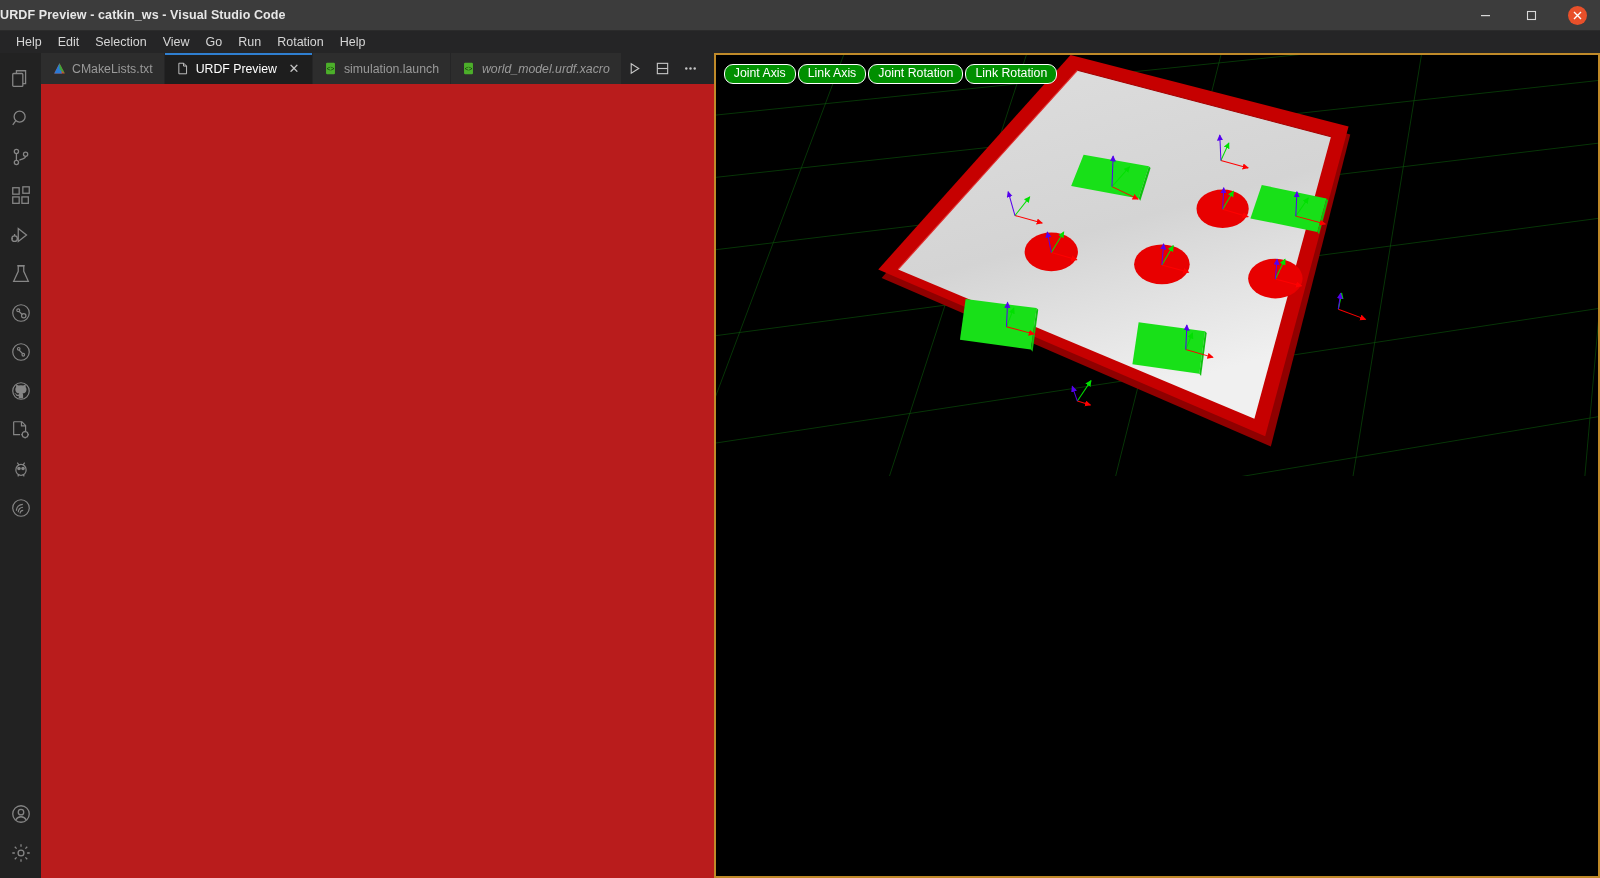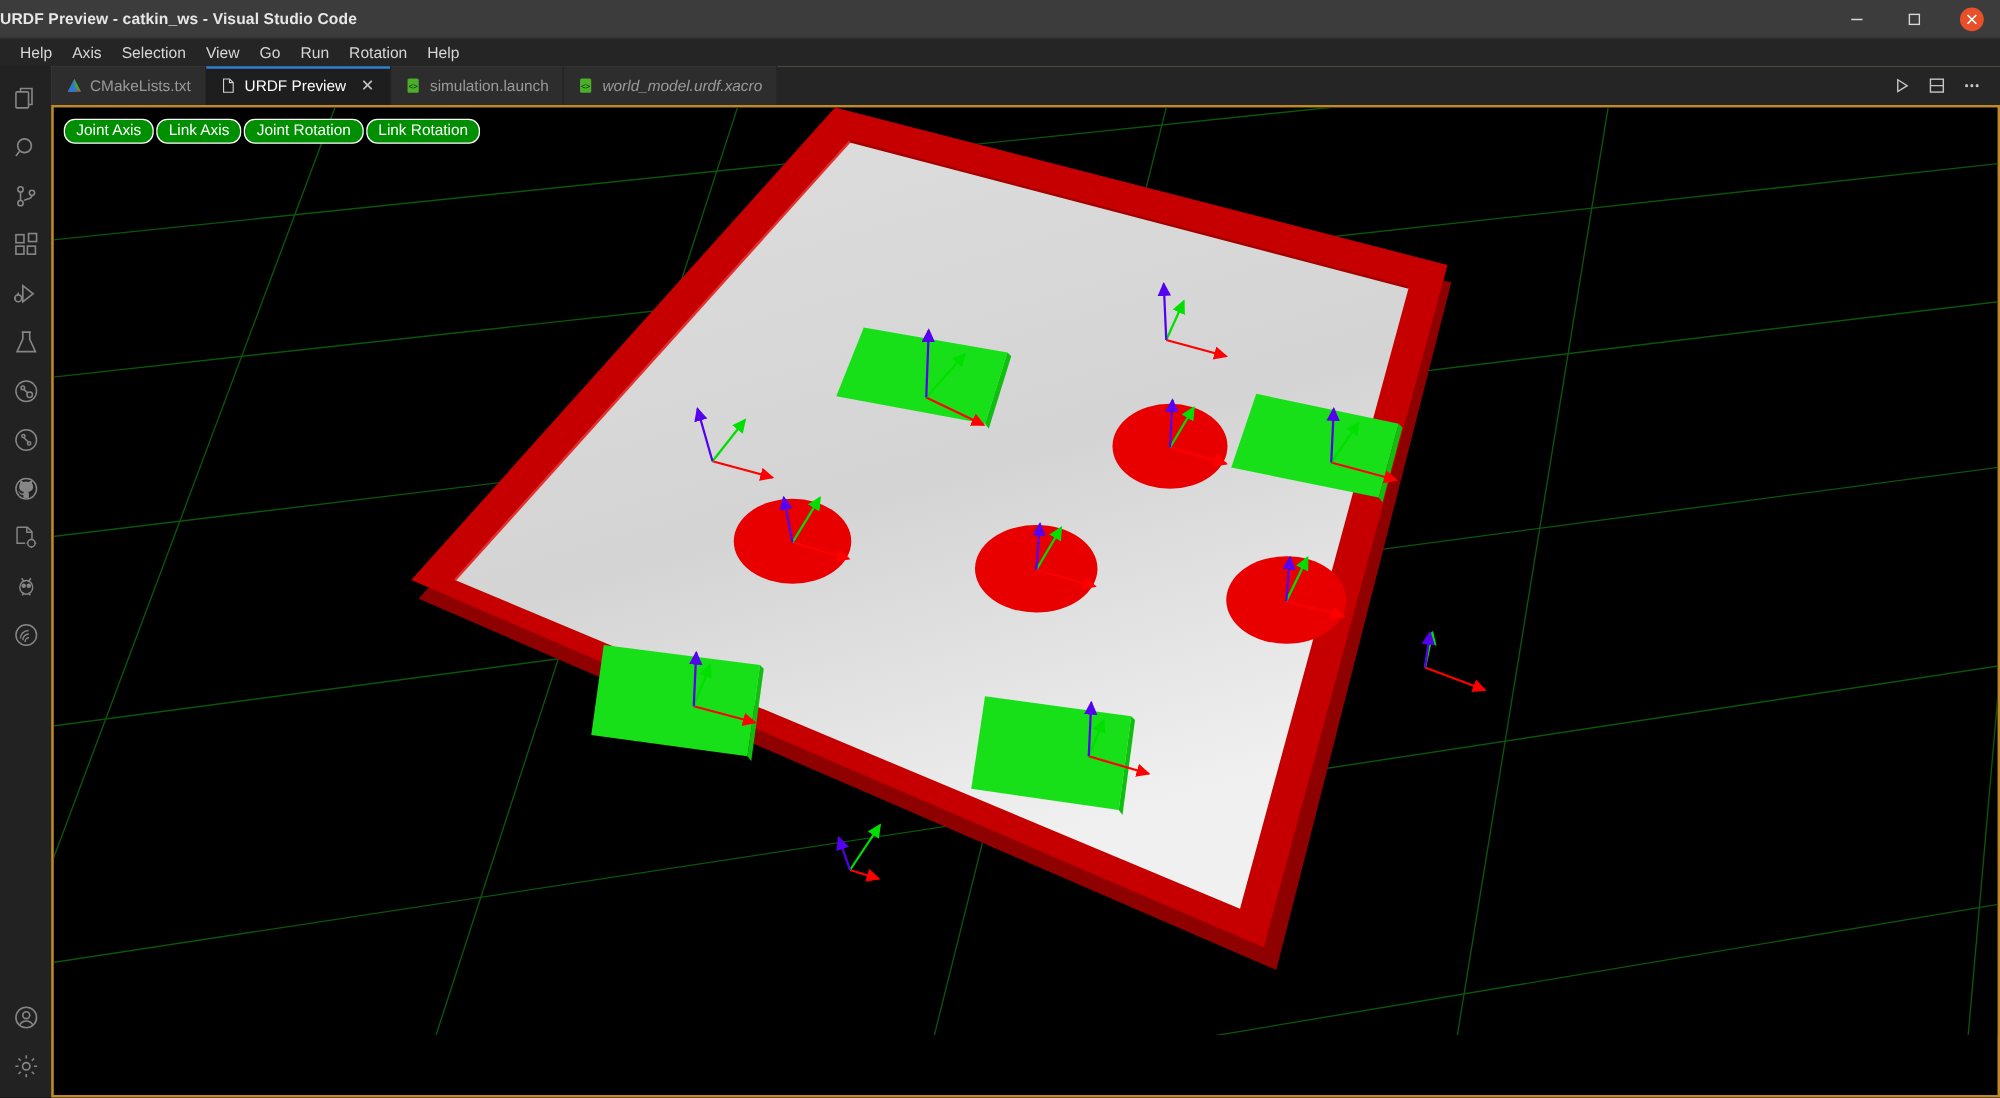--- a/index.html
+++ b/index.html
@@ -42,21 +42,21 @@
     padding-top:6px; flex:none;
   }
   #activitybar .ab {
     width:41px; height:39px; display:flex; align-items:center; justify-content:center;
     color:#868686;
   }
   #activitybar .spacer { flex:1; }
   #activitybar svg { display:block; }
 
   
-  #editor { flex:1; display:flex; flex-direction:column; min-width:0; background:#fef9c3; }
+  #editor { flex:1; display:flex; flex-direction:row; min-width:0; background:#b91c1c; }
 
   
   #tabsrow { height:31px; background:#252526; display:flex; align-items:stretch; }
   #tabs { display:flex; align-items:stretch; min-width:0; }
   .tab {
     display:flex; align-items:center; gap:6px; padding:0 11px; font-size:12.3px;
     background:#2d2d2d; color:#9a9a9a; border-right:1px solid #252526; position:relative;
     white-space:nowrap; max-width:260px;
   }
   .tab.active { background:#1e1e1e; color:#ffffff; }
@@ -109,21 +109,21 @@
         <svg width="9" height="9" viewBox="0 0 9 9">
             <path d="M1 1 L8 8 M8 1 L1 8" stroke="#fff" stroke-width="1.4" fill="none"></path>
           </svg>
       </div>
     </div>
   </div>
 </div>
 
 <div id="menubar">
   <div class="mi">Help</div>
-  <div class="mi">Axis</div>
+  <div class="mi">Edit</div>
   <div class="mi">Selection</div>
   <div class="mi">View</div>
   <div class="mi">Go</div>
   <div class="mi">Run</div>
   <div class="mi">Rotation</div>
   <div class="mi">Help</div>
 </div>
 
 <div id="body">
 

